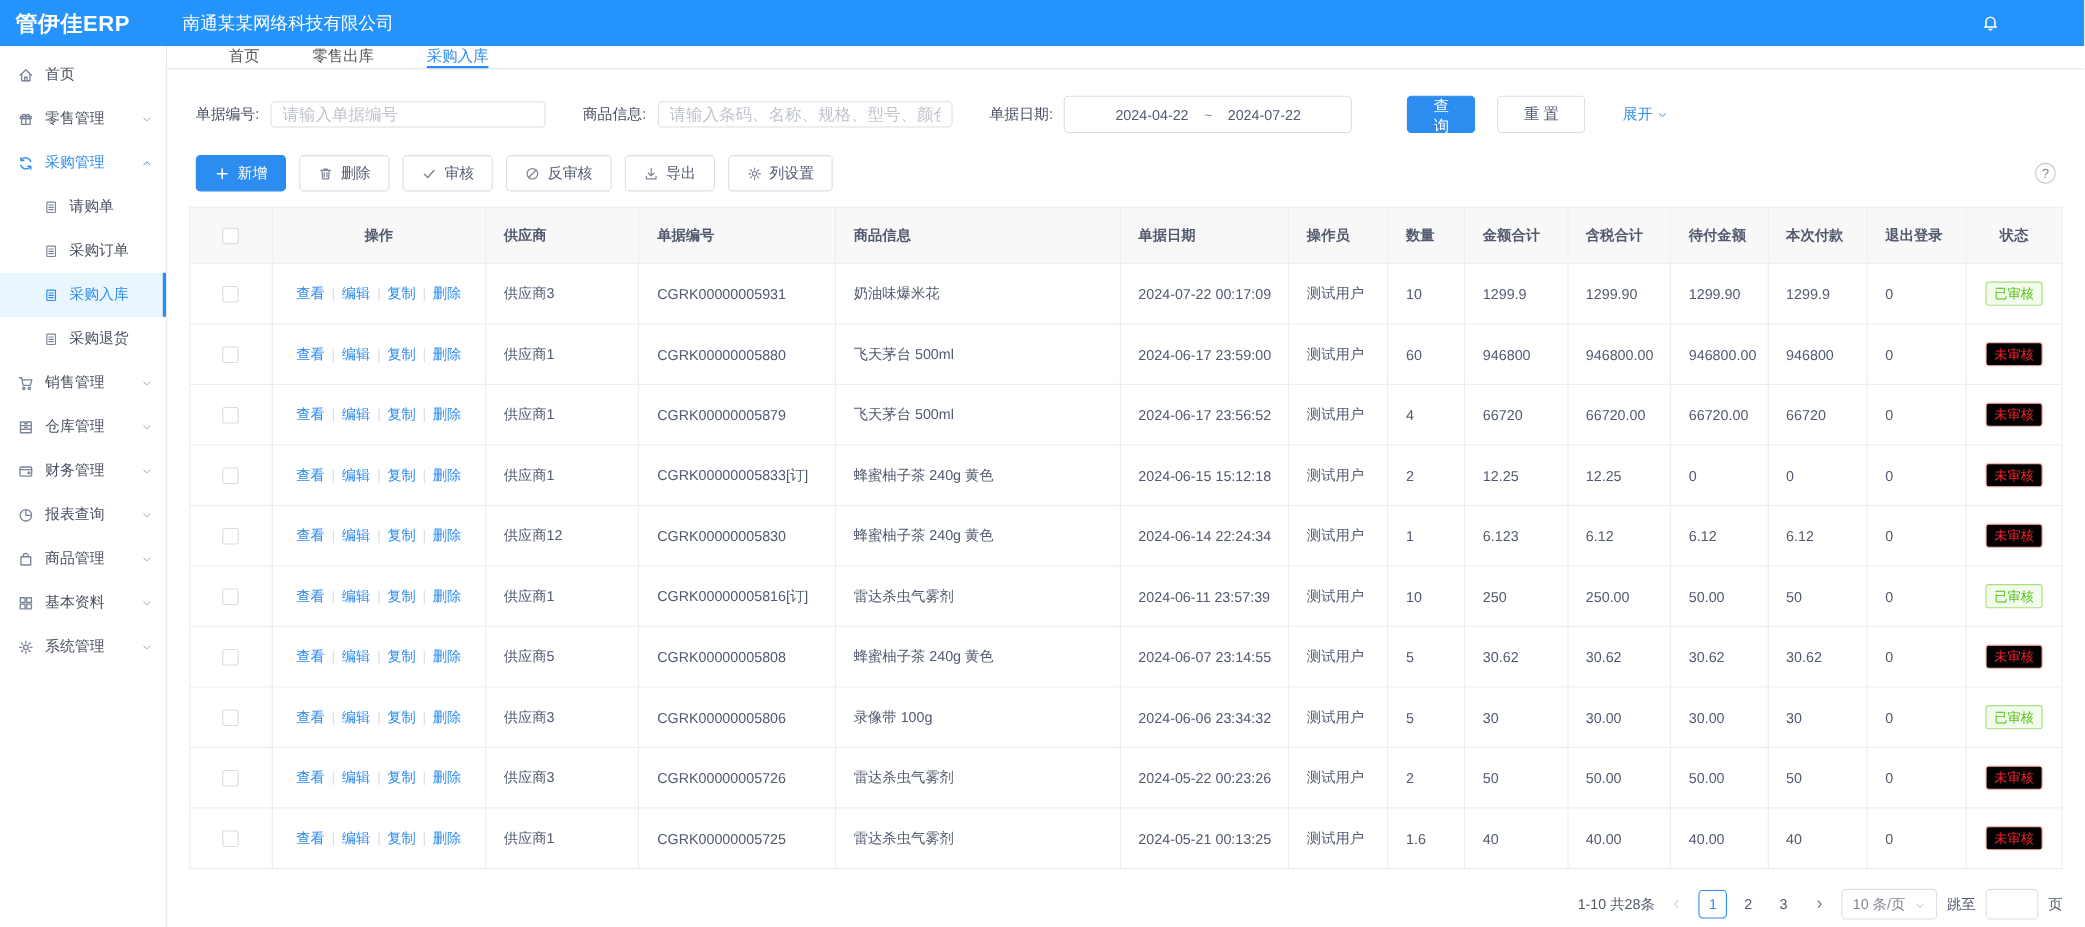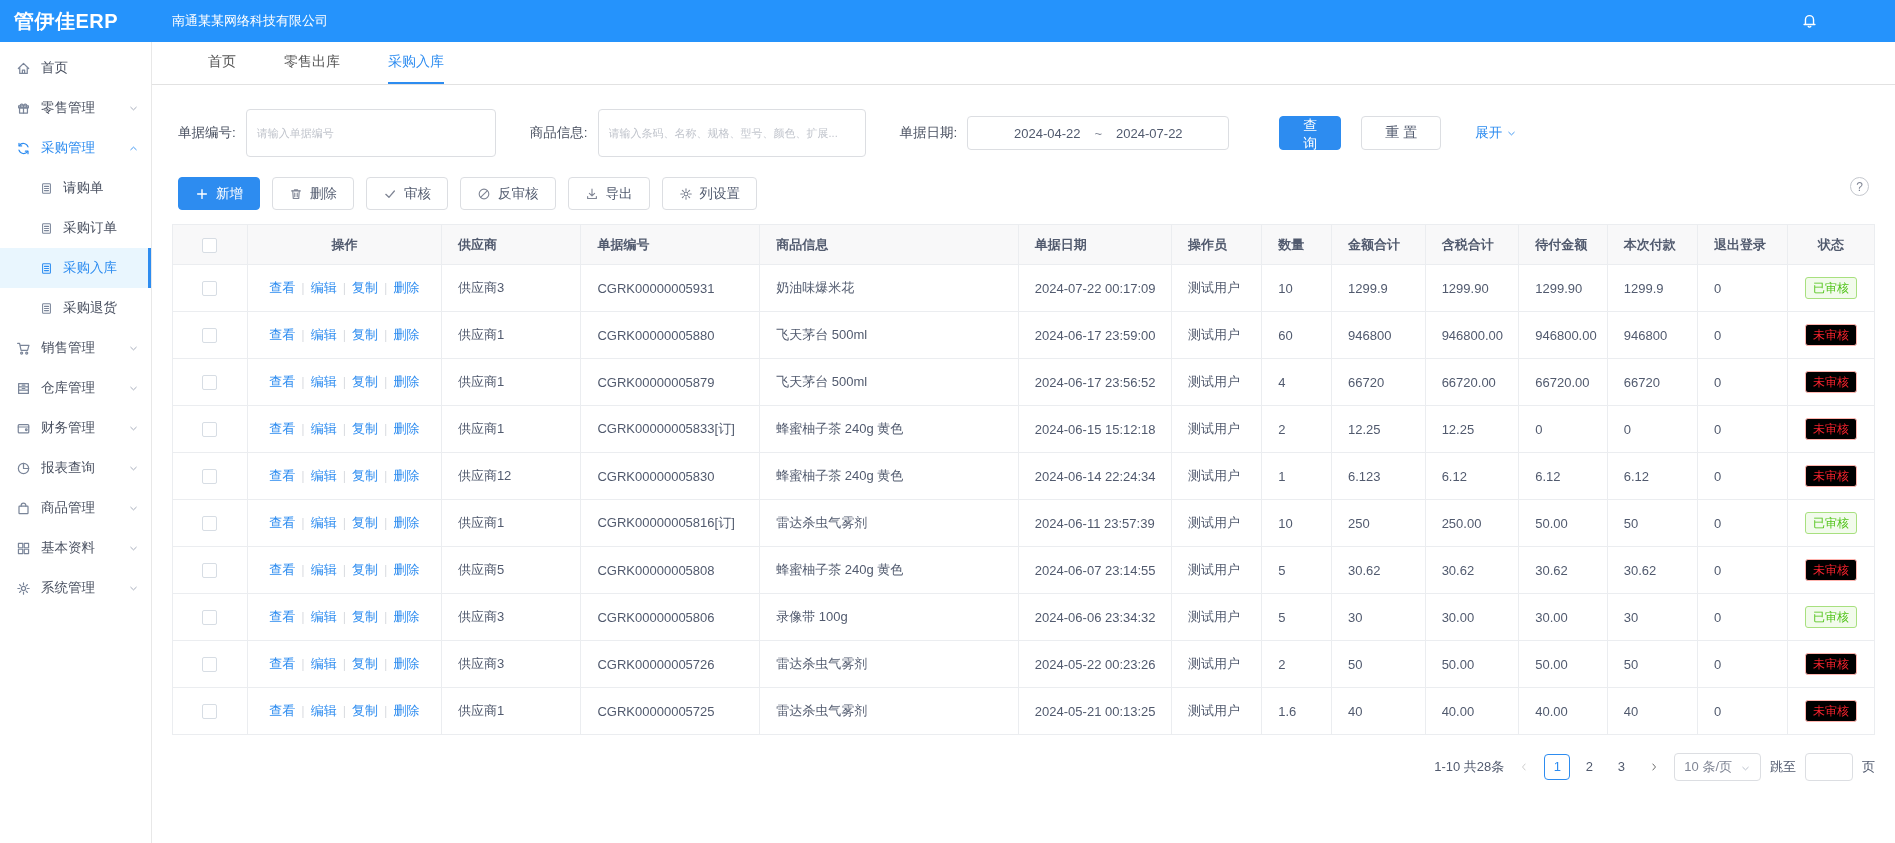--- a/index.html
+++ b/index.html
@@ -1,22 +1,22 @@
 <!DOCTYPE html>
 <html><head>
 <meta charset="utf-8">
 <style>
   * { margin:0; padding:0; box-sizing:border-box; }
   body { font-family:"Liberation Sans","DejaVu Sans",sans-serif; background:#fff; }
   .app { width:1895px; height:843px; overflow:hidden; background:#fff; position:relative; }
 
   
-  .topbar { height:42px; background:#2593fc; display:flex; align-items:center; color:#fff;gap:20px; }
+  .topbar { height:42px; background:#2593fc; display:flex; align-items:center; color:#fff; }
   .logo { width:152px; padding-left:14px; font-size:20px; font-weight:bold; letter-spacing:.5px; }
-  .company { font-size:13px; margin-left:0; }
+  .company { font-size:16px; margin-left:14px; }
   .topbar-right { margin-left:auto; display:flex; align-items:center; gap:30px; padding-right:22px; font-size:13px;flex-direction:column; }
   .tb-item { display:flex; align-items:center; gap:6px; cursor:pointer; }
   .ic { width:15px; height:15px; display:inline-block; vertical-align:middle; }
   .topbar .ic { width:17px; height:17px; }
 
   
   .layout { display:flex; height:801px; }
   .sidebar { width:152px; border-right:1px solid #e8e8e8; background:#fff; padding-top:6px; overflow:hidden; flex:none; }
   .side-item { height:40px; display:flex; align-items:center; padding-left:16px; color:#495060; font-size:13.5px; cursor:pointer; position:relative; }
   .side-item .ic { color:#7a8599; margin-right:10px; flex:none; }
@@ -31,48 +31,48 @@
   .main { flex:1; display:flex; flex-direction:column; min-width:0; }
 
   
   .tabbar { height:43px; border-bottom:1px solid #e2e2e2; display:flex; align-items:stretch; padding-left:56px; gap:48px; background:#fff; }
   .tab { display:flex; align-items:center; font-size:14px; color:#555; cursor:pointer; border-bottom:2px solid transparent; }
   .tab.active { color:#2d8cf0; border-bottom-color:#2d8cf0; }
 
   
   .filter-row { display:flex; align-items:center; padding:24px 26px 6px 26px; gap:10px; }
   .f-label { font-size:13.5px; color:#495060; white-space:nowrap; }
-  .f-input { height:48px; border:1px solid #dcdee2; border-radius:4px; padding:0 10px; font-size:11px; color:#515a6e; outline:none; font-family:inherit; }
+  .f-input { height:24px; border:1px solid #dcdee2; border-radius:4px; padding:0 10px; font-size:15px; color:#515a6e; outline:none; font-family:inherit; }
   .f-input::placeholder { color:#c0c4cc; }
   .inp-doc { width:250px; margin-right:24px; }
   .inp-prod { width:268px; margin-right:24px; }
   .date-range { width:262px; height:34px; border:1px solid #dcdee2; border-radius:4px; display:flex; align-items:center; justify-content:center; gap:14px; font-size:13px; color:#515a6e; margin-right:24px; cursor:pointer; }
   .date-sep { color:#808695; }
   .btn { height:34px; border-radius:4px; border:1px solid #dcdee2; background:#fff; color:#515a6e; font-size:14px; padding:0 15px; cursor:pointer; font-family:inherit; }
   .btn.primary { background:#2d8cf0; border-color:#2d8cf0; color:#fff; }
   .btn-search { width:62px; margin-left:16px; }
   .btn-reset { width:80px; margin-left:10px; }
   .expand-link { color:#2d8cf0; font-size:13.5px; display:flex; align-items:center; gap:4px; margin-left:24px; cursor:pointer; }
   .expand-link .ic { width:11px; height:11px; }
 
   
-  .toolbar-row { display:flex; padding:14px 26px 14px 26px; gap:12px; }
+  .toolbar-row { display:flex; align-items:center; padding:14px 26px 14px 26px; gap:12px; }
   .tbtn { height:33px; display:flex; align-items:center; gap:7px; border:1px solid #dcdee2; border-radius:4px; background:#fff; color:#515a6e; font-size:13.5px; padding:0 16px; cursor:pointer; font-family:inherit; }
   .tbtn .ic { width:14px; height:14px; color:#808695; }
   .tbtn.primary { background:#2d8cf0; border-color:#2d8cf0; color:#fff; }
   .tbtn.primary .ic { color:#fff; }
   .help-circle { margin-left:auto; width:19px; height:19px; border:1px solid #c5c8ce; border-radius:50%; color:#808695; font-size:12px; display:flex; align-items:center; justify-content:center; cursor:pointer; }
 
   
   .grid-wrap { margin:0 20px; }
   table { width:100%; border-collapse:collapse; table-layout:fixed; font-size:13px; }
   th, td { border:1px solid #ebedf0; padding:0 8px 0 16px; color:#515a6e; text-align:left; overflow:hidden; white-space:nowrap; }
   thead th { background:#f8f8f9; height:40px; font-weight:bold; }
   tbody td { height:47px; background:#fff; }
-  .col-center { text-align:center; padding:0 4px; }
+  .col-center { text-align:center; padding:16px 4px; }
   .cb { display:inline-block; width:15px; height:15px; border:1px solid #d7dde4; border-radius:2px; background:#fff; vertical-align:middle; cursor:pointer; }
   .act-link { color:#2d8cf0; text-decoration:none; cursor:pointer; }
   .sep { color:#dcdee2; margin:0 6px; }
   .badge { display:inline-block; font-size:12px; line-height:18px; padding:1px 7px; border-radius:3px; border:1px solid; }
   .badge.green { color:#52c41a; border-color:#a8e07f; background:#f2fbec; }
   .badge.red { color:#f5222d; border-color:#ffb4ae; background:#000000; }
 
   
   .pagination { display:flex; align-items:center; justify-content:flex-end; gap:9px; margin:18px 20px; font-size:13px; color:#515a6e; }
   .pg-arrow { width:22px; height:22px; display:flex; align-items:center; justify-content:center; cursor:pointer; color:#666; }

